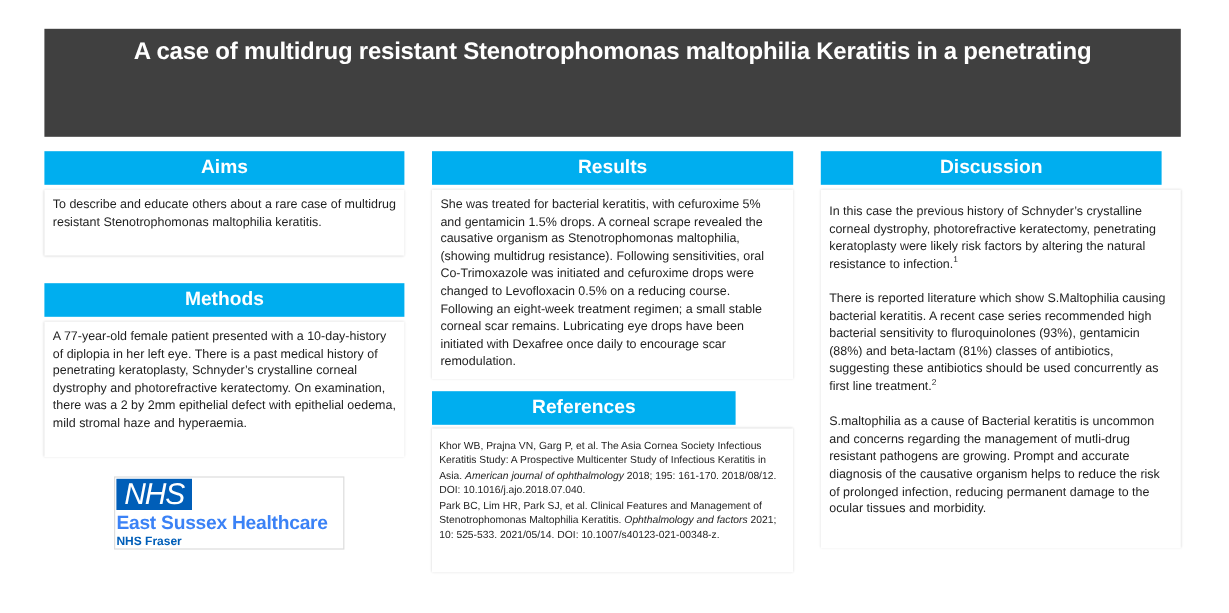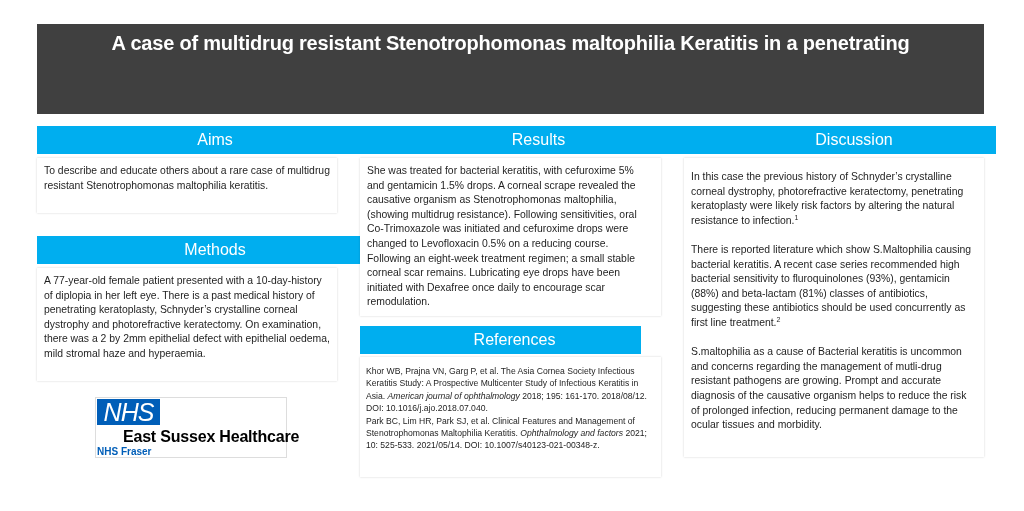--- a/index.html
+++ b/index.html
@@ -3,34 +3,34 @@
 <meta charset="utf-8">
 <style>
   html, body { margin:0; padding:0; }
   body { width:1024px; height:511px; background:#ffffff; position:relative; overflow:hidden;
          font-family:"Liberation Sans", sans-serif; color:#222; }
   .banner { position:absolute; left:37px; top:24px; width:947px; height:90px; background:#404040;
             color:#fff; text-align:center; font-weight:bold; }
   .banner .t1 { font-size:20px; line-height:26px; margin-top:6px; letter-spacing:-0.2px; }
   .banner .t2 { font-size:20px; line-height:26px; }
   .banner .t3 { font-size:15.5px; line-height:22px; margin-top:1px; }
-  .hdr { position:absolute; height:28px; background:#00AEEF; color:#fff; font-weight:normal;
-         font-size:16px; line-height:28px; text-align:center;padding-left:28px; }
+  .hdr { position:absolute; height:28px; background:#00AEEF; color:#fff; font-weight:bold;
+         font-size:16px; line-height:28px; text-align:center; }
   .box { position:absolute; background:#fff; box-shadow:0 0 2px rgba(0,0,0,0.18);
          font-size:10.4px; line-height:14.6px; color:#1e1e1e; box-sizing:border-box; padding:6px 7px; }
   .box p { margin:0; }
   .box p + p { margin-top:14.6px; }
   .refs { font-size:8.6px; line-height:12.4px; padding:8px 6px; }
   .refs p + p { margin-top:0; }
   sup { font-size:7px; line-height:0; }
   .logo { position:absolute; left:95px; top:397px; width:190px; height:59px; border:1px solid #ddd; background:#fff; }
   .nhs-mark { position:absolute; left:1px; top:1px; width:63px; height:26px; background:#005EB8;
               color:#fff; font-weight:normal; font-style:italic; font-size:25px; line-height:27px; text-align:center;
               letter-spacing:-1px; }
-  .org { position:absolute; left:1px; top:30px; font-size:16px; font-weight:bold; color:#000000; white-space:nowrap; letter-spacing:-0.2px;padding-left:26px; }
+  .org { position:absolute; left:1px; top:30px; font-size:16px; font-weight:bold; color:#3b82f6; white-space:nowrap; letter-spacing:-0.2px; }
   .trust { position:absolute; left:1px; top:48px; font-size:10px; font-weight:bold; color:#005EB8; }
 </style>
 </head>
 <body>
 
 <div class="banner">
   <div class="t1">A case of multidrug resistant Stenotrophomonas maltophilia Keratitis in a penetrating</div>
 </div>
 
 <div class="hdr" style="left:37px; top:126px; width:300px;">Aims</div>

